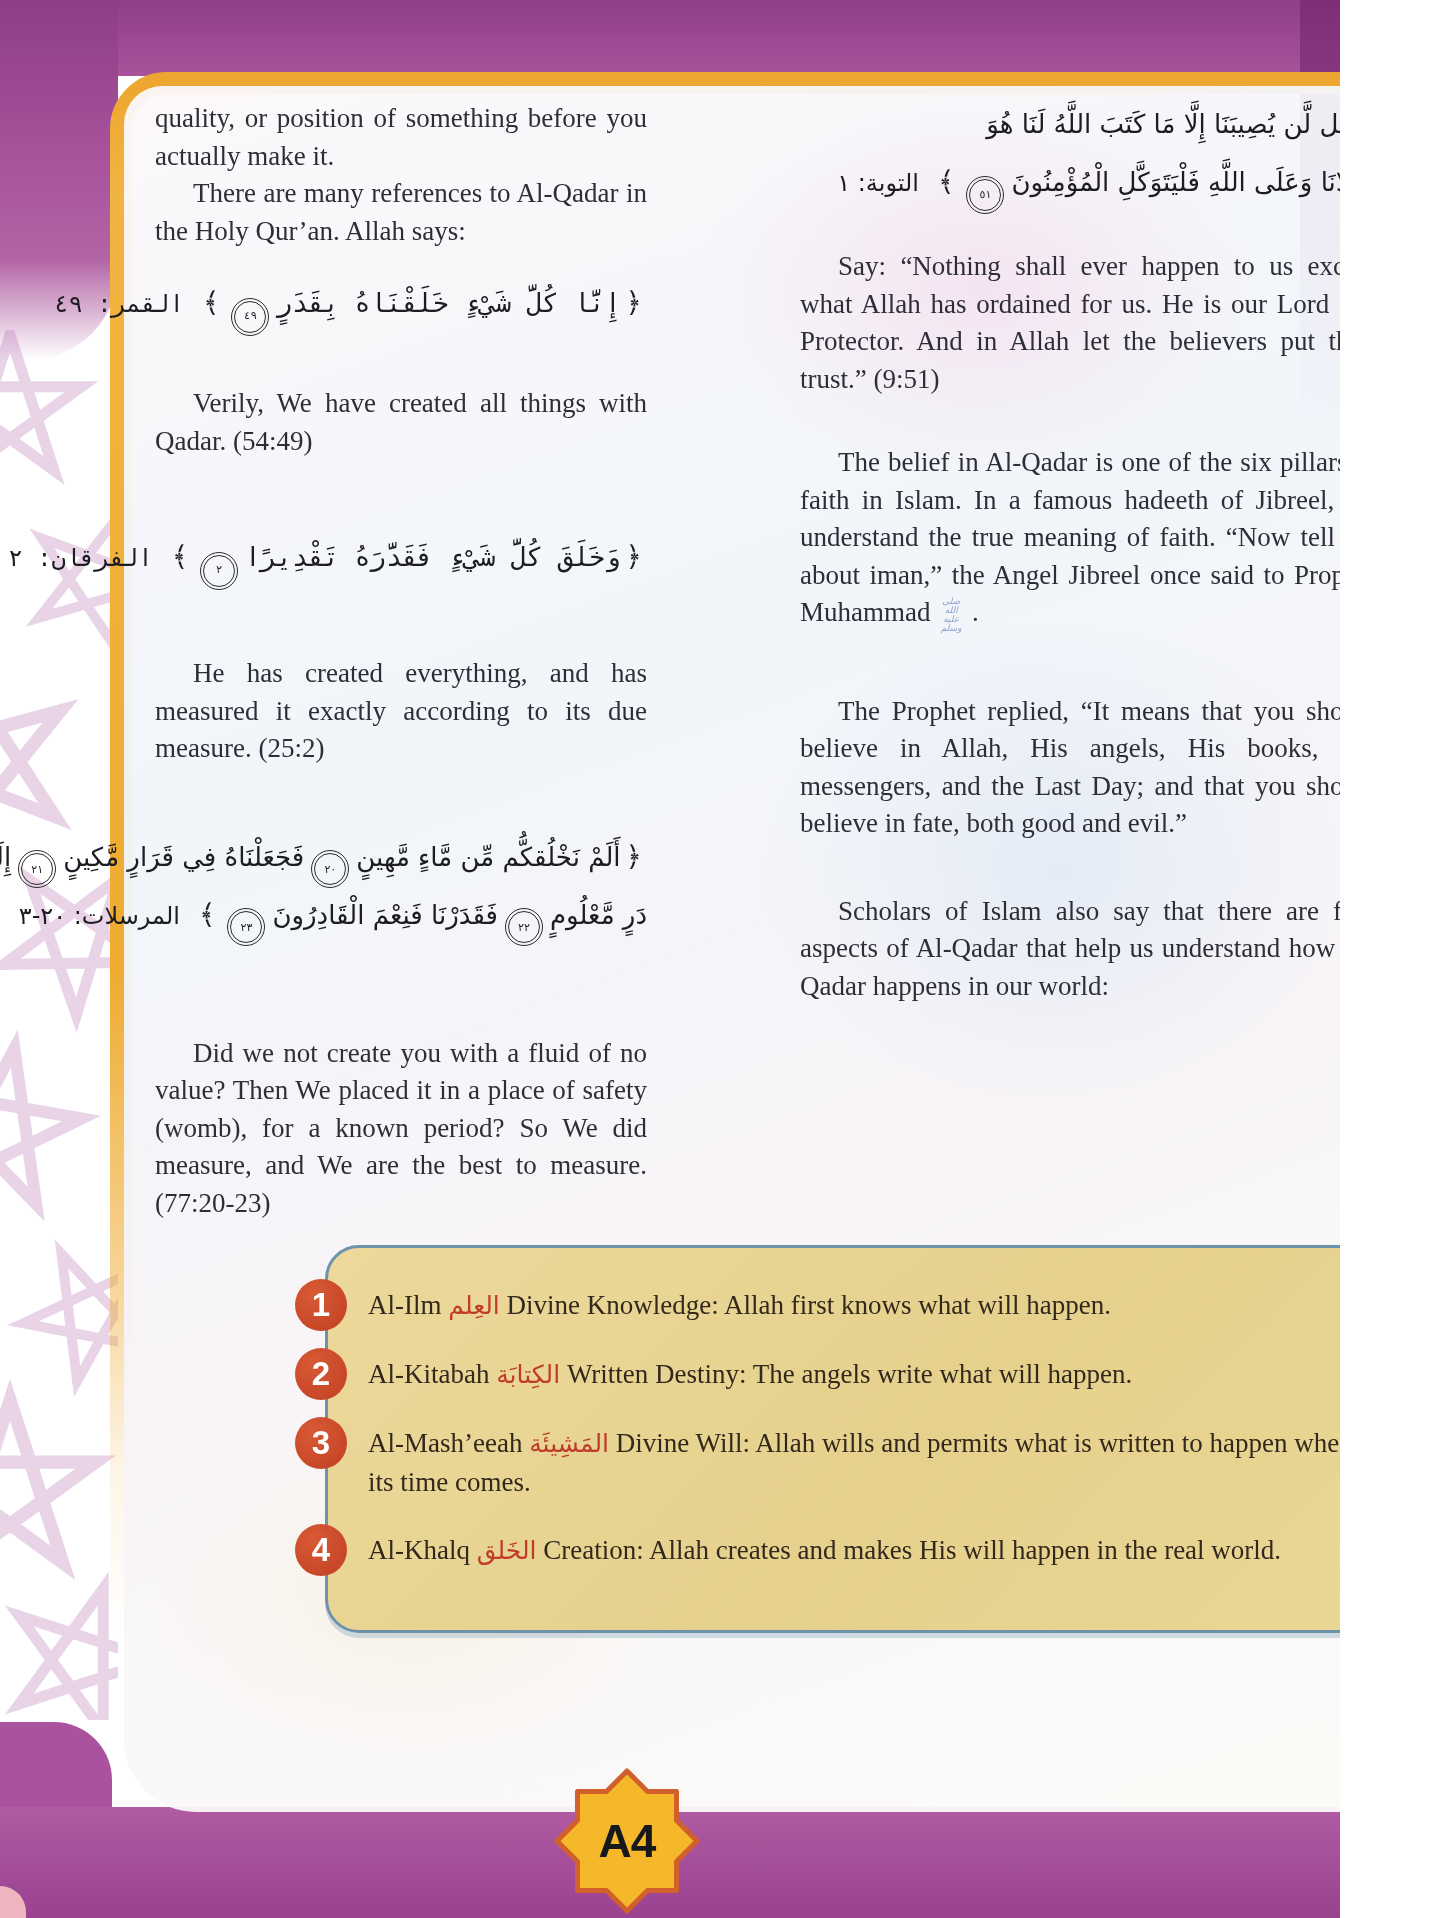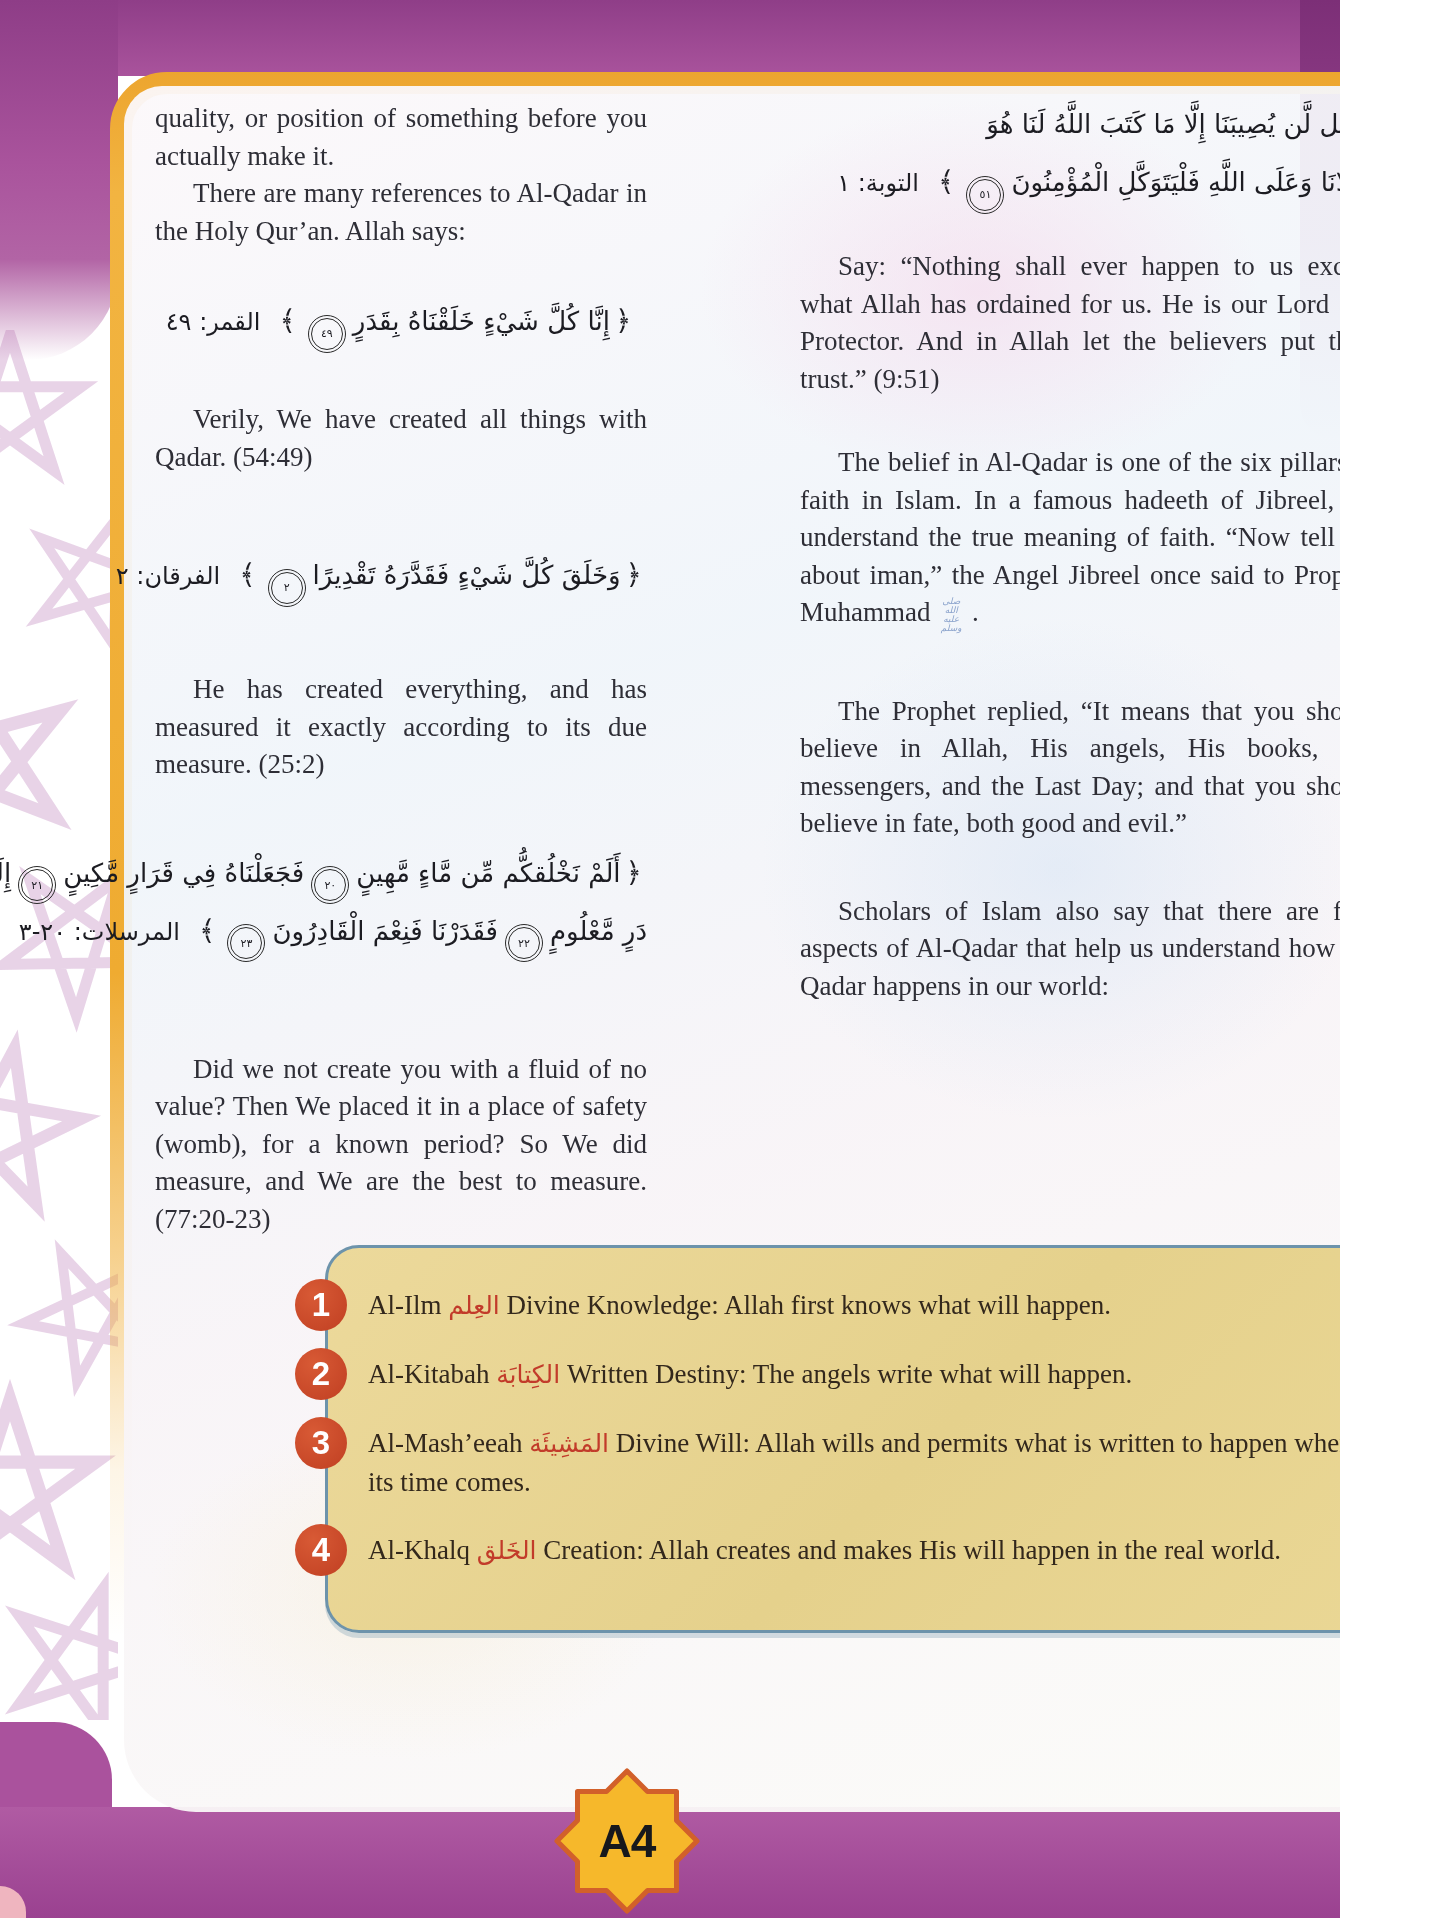--- a/index.html
+++ b/index.html
@@ -39,28 +39,28 @@
       background:radial-gradient(closest-side,rgba(214,228,244,.55),rgba(214,228,244,0));}
   .blob-warm{left:150px;top:1420px;width:520px;height:340px;
       background:radial-gradient(closest-side,rgba(247,238,214,.5),rgba(247,238,214,0));}
 
   
   .col{position:absolute;color:#2e2e36;font-size:27px;line-height:37.5px;text-align:justify;}
   .col-left{left:155px;top:100px;width:492px;}
   .col-right{left:788px;top:95px;width:578px;margin-left:12px;}
   .para{margin:0;text-indent:38px;}
   .noindent{text-indent:0;}
-  .mb26{margin-bottom:42px}.mb36{margin-bottom:36px}
+  .mb26{margin-bottom:26px}.mb36{margin-bottom:36px}
   .mb46{margin-bottom:46px}.mb50{margin-bottom:50px}
   .mb60{margin-bottom:60px}.mb66{margin-bottom:66px}.mb70{margin-bottom:70px}.mb90{margin-bottom:90px}
 
   
   .verse{font-family:"DejaVu Sans",sans-serif;font-size:26px;line-height:58px;color:#1c1c22;}
   .verse .verse-line{direction:rtl;text-align:right;white-space:nowrap;}
-  .verse.center .verse-line{text-align:center;}
+  .verse.center .verse-line{text-align:center;font-family:Liberation Mono, monospace;}
   .ornament{font-size:28px;margin:0 5px;color:#1c1c22;}
   .ayah-num{display:inline-flex;align-items:center;justify-content:center;
       width:30px;height:30px;border:1.5px solid #2a2a2a;border-radius:50%;
       outline:1px solid #2a2a2a;outline-offset:2.5px;
       font-size:11px;line-height:1;margin:0 10px;vertical-align:-7px;}
   .verse-ref{font-size:24px;margin-inline-start:14px;}
 
   .pbuh{display:inline-block;font-family:"DejaVu Sans",sans-serif;font-size:9px;line-height:9px;
       width:28px;color:#8ba3cc;vertical-align:middle;text-align:center;text-indent:0;font-style:italic;}
 

